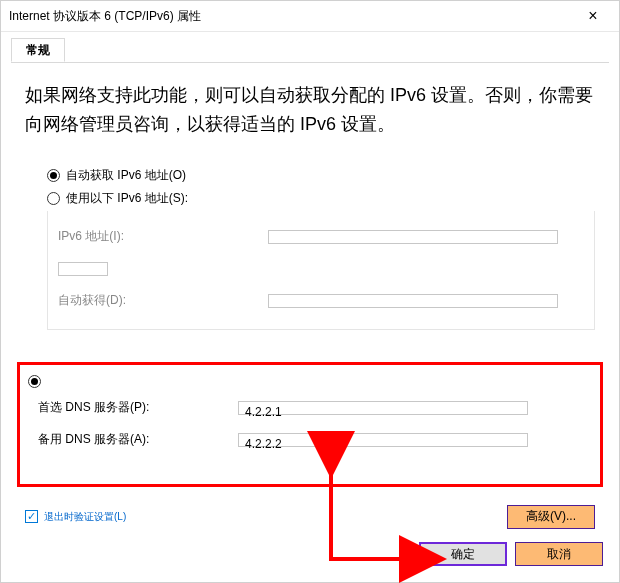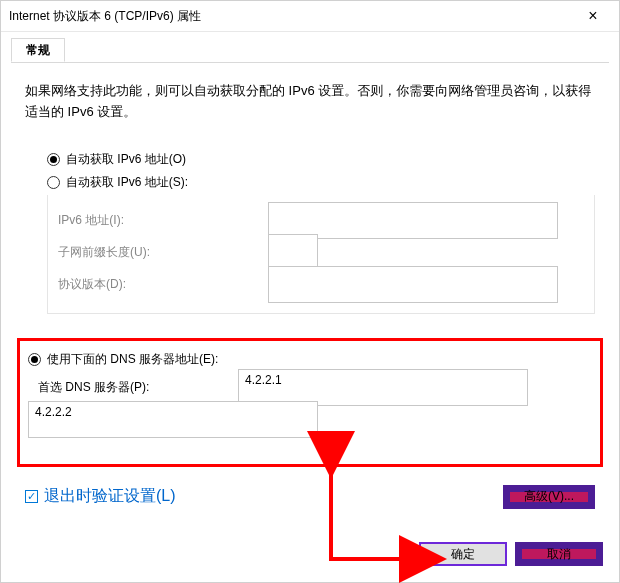--- a/index.html
+++ b/index.html
@@ -60,21 +60,21 @@
     height: 24px;
     box-sizing: border-box;
     font-size: 12px;
     cursor: pointer;
     font-weight: bold;
   }
   .tabpage {
     padding: 18px 14px 10px 14px;
   }
   .desc {
-    font-size: 13px;
+    font-size: 18px;
     line-height: 1.6;
     margin-bottom: 28px;
   }
   .group {
     margin-bottom: 8px;
     padding-left: 22px;
   }
   .radio-row {
     display: flex;
     align-items: center;
@@ -99,21 +99,21 @@
     width: 7px;
     height: 7px;
     background: #000;
     border-radius: 50%;
   }
   .subfields {
     border: 1px solid #e5e5e5;
     border-top: none;
     padding: 12px 10px 10px 10px;
     margin-top: -2px;
-    margin-bottom: 24px;
+    margin-bottom: 32px;
   }
   .redbox {
     border: 3px solid #ff0000;
     padding: 10px 8px 26px 8px;
     margin: 0 -8px 0 -8px;
   }
   .field-row {
     display: flex;
     align-items: center;
     height: 28px;
@@ -122,21 +122,21 @@
   .field-row .label {
     width: 210px;
     color: #888;
     font-size: 12px;
   }
   .field-row .label.enabled {
     color: #000;
   }
   .field-row .input {
     width: 290px;
-    height: 37px;
+    height: 14px;
     border: 1px solid #c7c7c7;
     background: #fff;
     box-sizing: border-box;
     padding: 0 6px;
     font-size: 12px;
     line-height: 20px;
   }
   .field-row .input.small {
     width: 50px;
   }
@@ -168,29 +168,29 @@
     margin-right: 6px;
     color: #0078d7;
     font-size: 11px;
     line-height: 1;
     background: #fff;
   }
   .checkbox.checked::after {
     content: "✓";
   }
   .footer-row .chk-label {
-    font-size: 16px;
+    font-size: 10px;
     color: #0066cc;
   }
   .footer-row .spacer { flex: 1; }
   .btn {
     min-width: 88px;
     height: 24px;
-    border: 7px solid #4c1d95;
-    background: #be185d;
+    border: 1px solid #4c1d95;
+    background: #fdba74;
     font-size: 12px;
     padding: 0 14px;
     cursor: pointer;
     box-sizing: border-box;
     display: inline-flex;
     align-items: center;
     justify-content: center;
   }
   .dlg-buttons {
     position: absolute;
@@ -231,49 +231,48 @@
 
       <div class="desc">如果网络支持此功能，则可以自动获取分配的 IPv6 设置。否则，你需要向网络管理员咨询，以获得适当的 IPv6 设置。</div>
 
       <div class="group">
         <div class="radio-row">
           <span class="radio checked"></span>
           <span>自动获取 IPv6 地址(O)</span>
         </div>
         <div class="radio-row">
           <span class="radio"></span>
-          <span>自动获取 IPv6 地址(S):</span>
+          <span>使用以下 IPv6 地址(S):</span>
         </div>
         <div class="subfields">
           <div class="field-row">
             <div class="label">IPv6 地址(I):</div>
             <div class="input disabled"></div>
           </div>
           <div class="field-row">
-            <div class="label">子网前缀长度(U):</div>
             <div class="input small disabled"></div>
           </div>
           <div class="field-row">
-            <div class="label">协议版本(D):</div>
+            <div class="label">自动获得(D):</div>
             <div class="input disabled"></div>
           </div>
         </div>
       </div>
 
       <div class="redbox">
         <div class="radio-row">
           <span class="radio checked"></span>
-          <span>使用下面的 DNS 服务器地址(E):</span>
         </div>
         <div class="dns-fields">
           <div class="field-row">
             <div class="label enabled">首选 DNS 服务器(P):</div>
             <div class="input">4.2.2.1</div>
           </div>
           <div class="field-row">
+            <div class="label enabled">备用 DNS 服务器(A):</div>
             <div class="input">4.2.2.2</div>
           </div>
         </div>
       </div>
 
       <div class="footer-row">
         <span class="checkbox checked"></span>
         <span class="chk-label">退出时验证设置(L)</span>
         <span class="spacer"></span>
         <div class="btn">高级(V)...</div>

